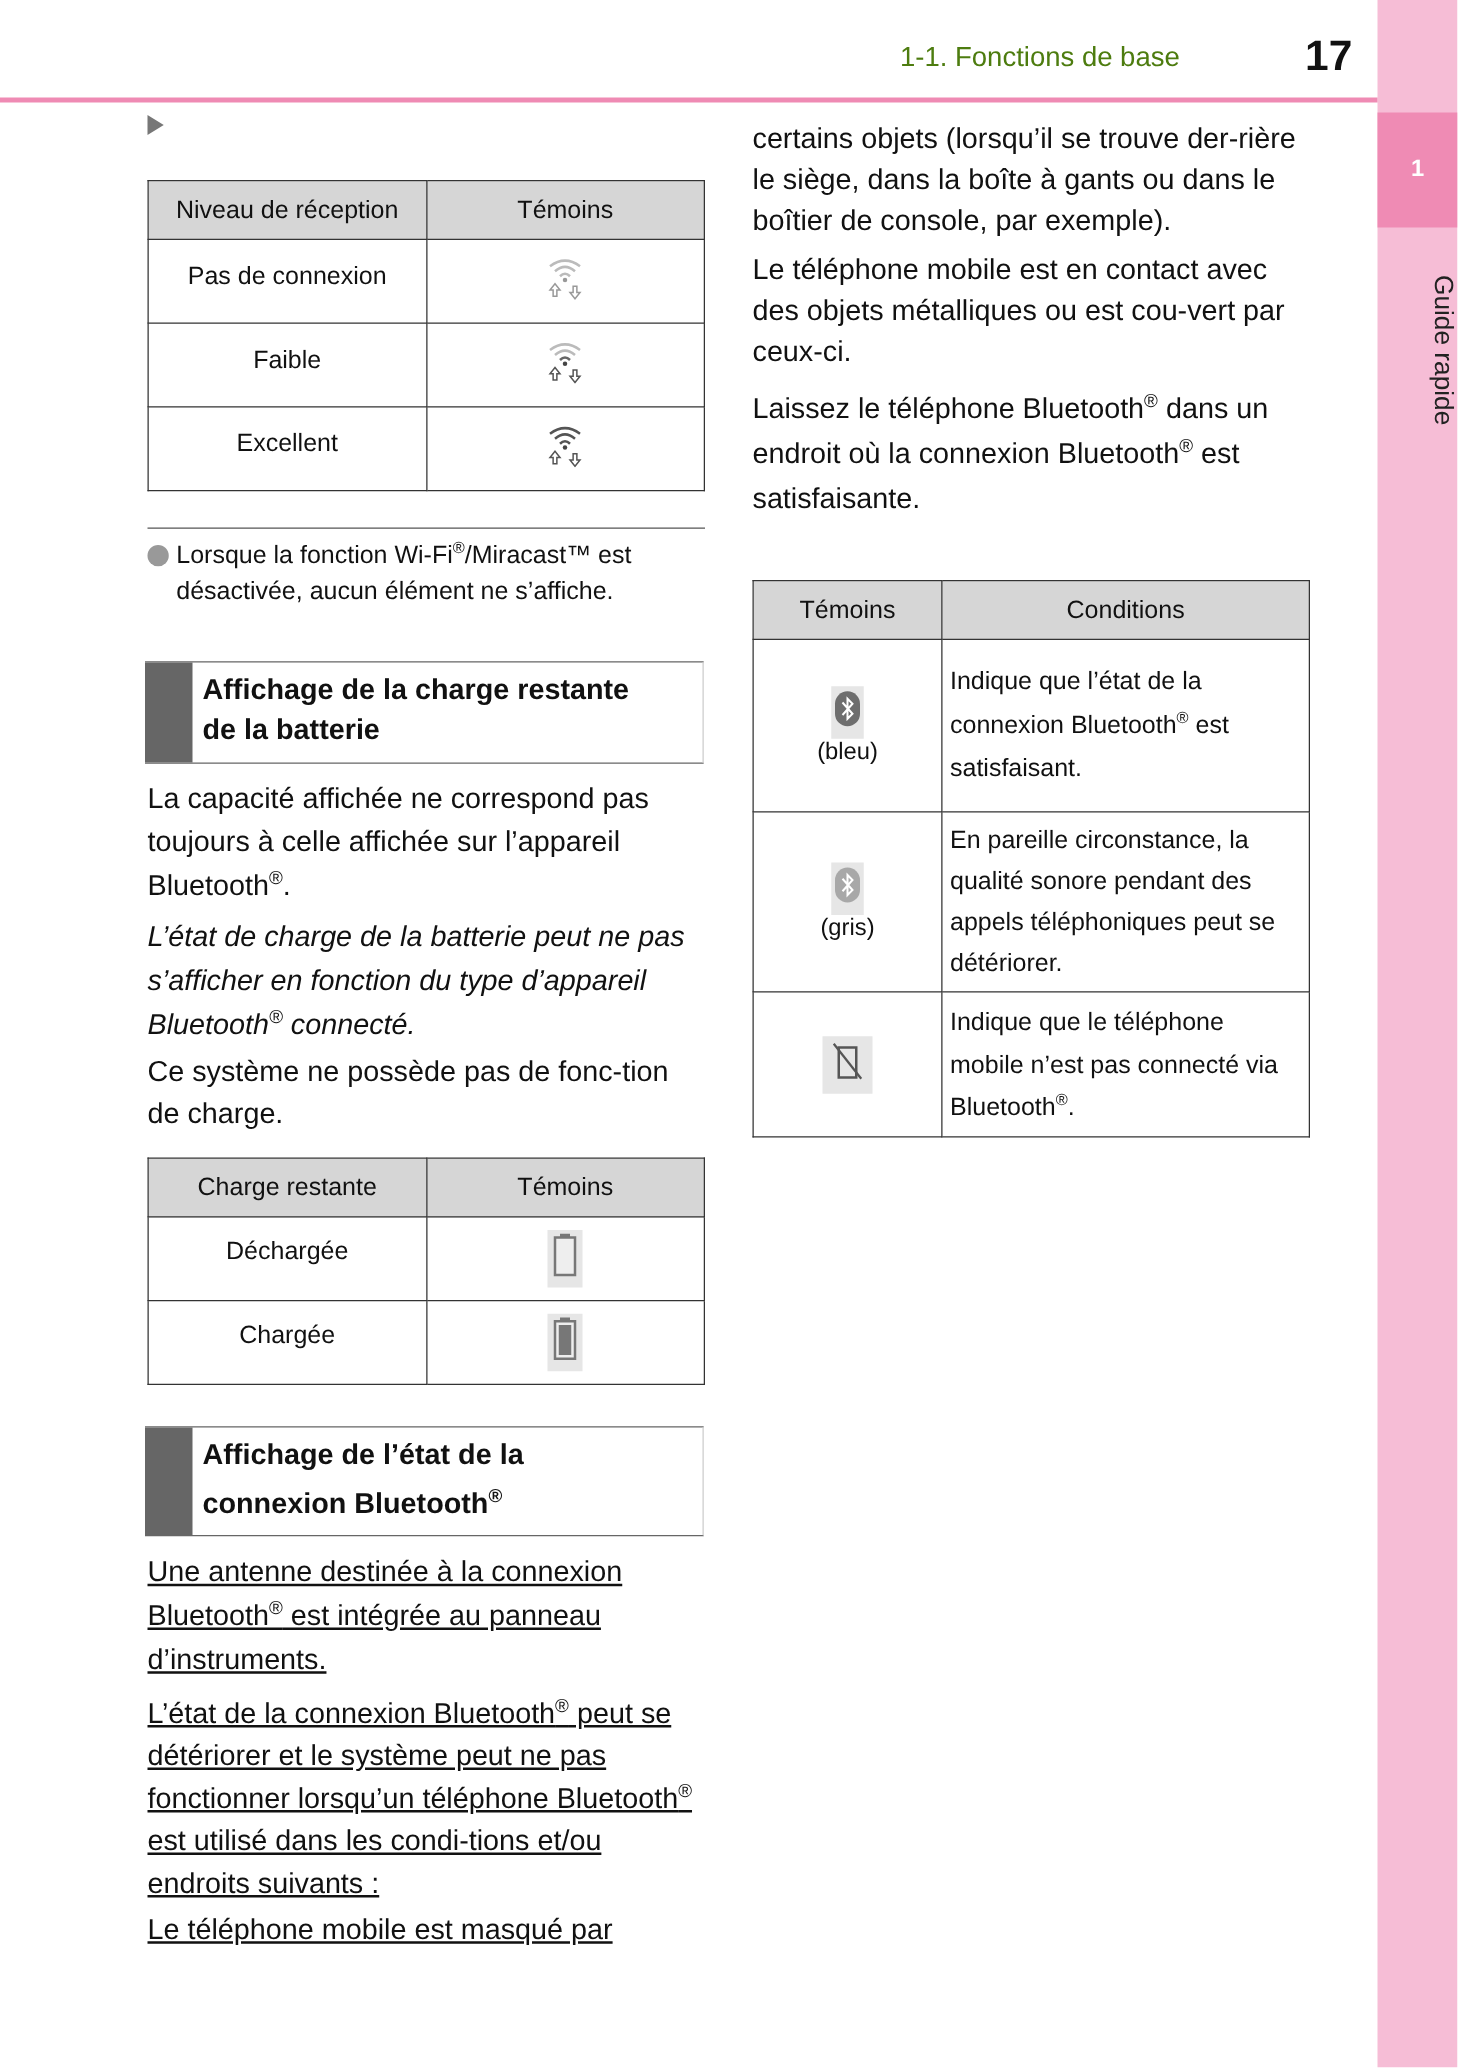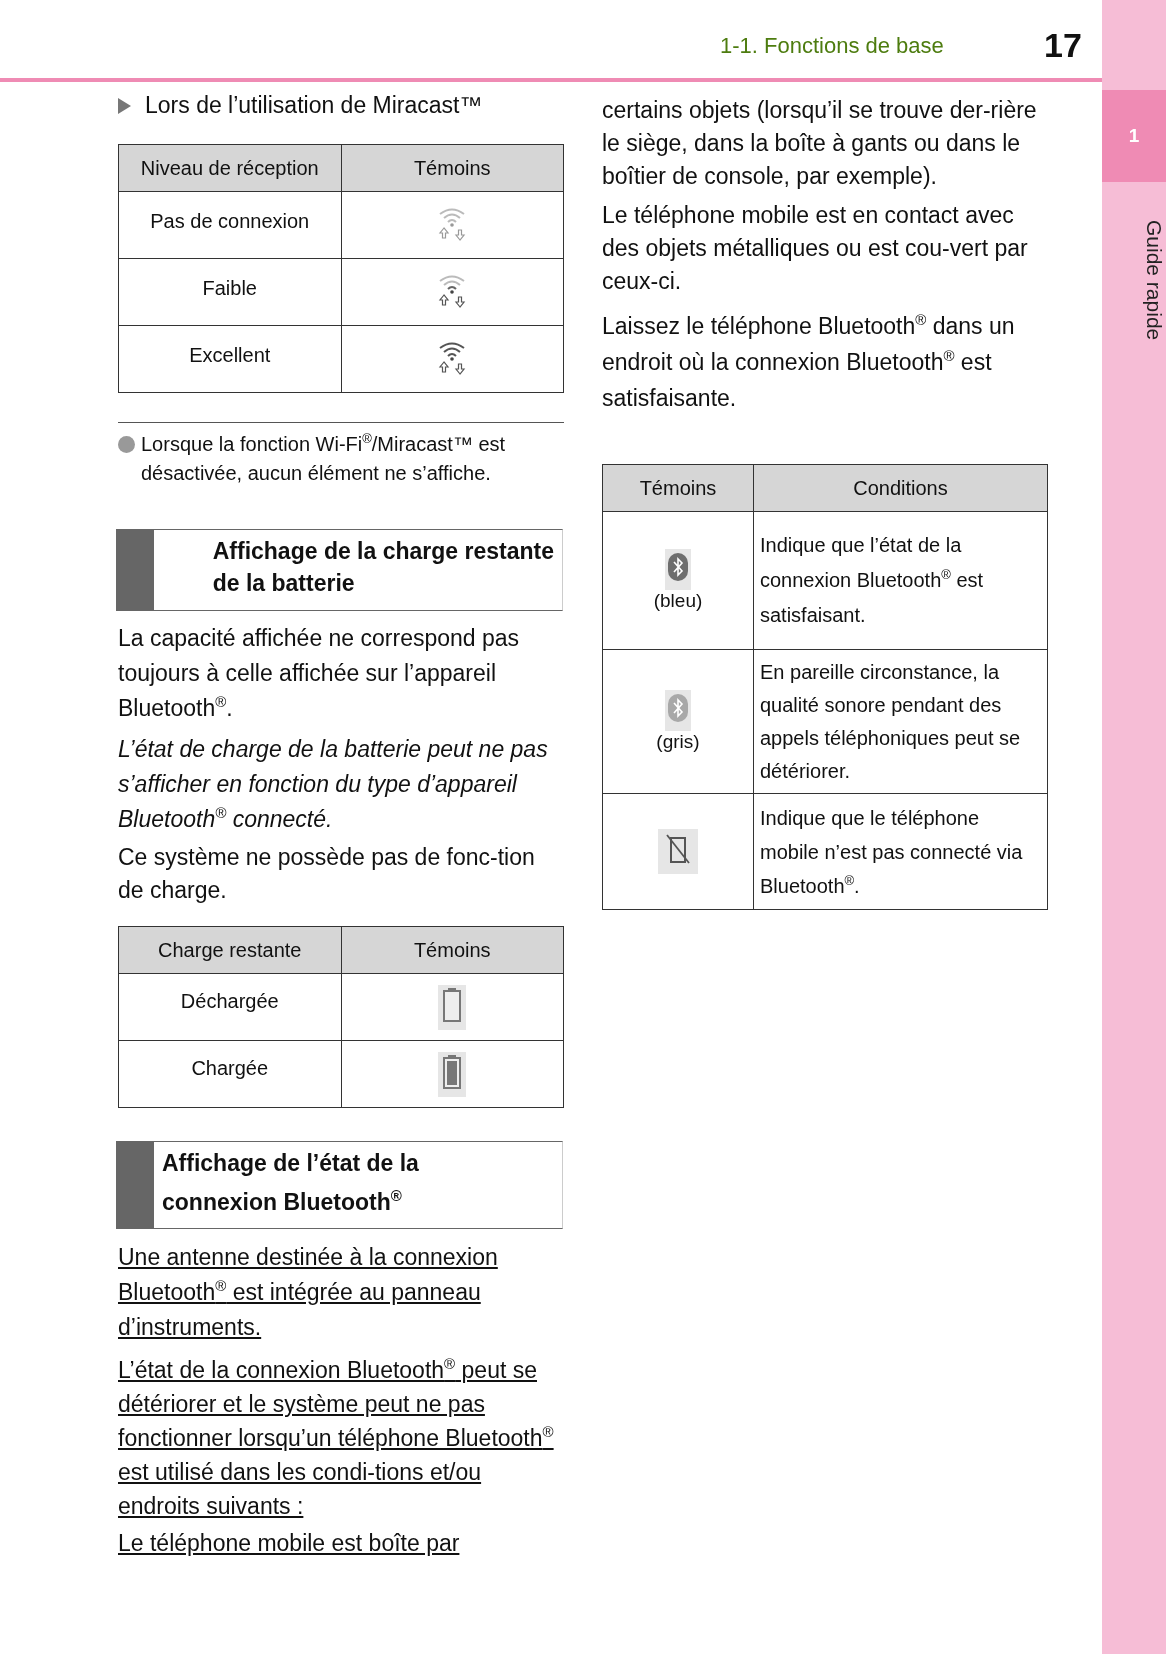--- a/index.html
+++ b/index.html
@@ -45,21 +45,20 @@
   </div>
 <div class="side-tab-label">Guide rapide</div>
 
 <div class="header-title">1-1. Fonctions de base</div>
 <div class="page-number">17</div>
 <div class="header-rule"></div>
 
 <div class="col col-left" style="top:92px;">
   <div style="display:flex; align-items:center; font-size:23px;">
     <span style="width:0;height:0;border-top:8px solid transparent;border-bottom:8px solid transparent;border-left:13px solid #777;margin-right:14px;"></span>
-    <span>Lors de l’utilisation de Miracast™</span>
   </div>
 </div>
 
 <div class="col col-left" style="top:144px;">
   <table class="tbl">
     <thead>
       <tr>
         <th style="width:50%;">Niveau de réception</th>
         <th>Témoins</th>
       </tr>
@@ -108,21 +107,21 @@
   </table>
 </div>
 
 <div class="col col-left" style="top:422px; border-top:1.5px solid #555;"></div>
 
 <div class="col col-left" style="top:430px; font-size:20px; line-height:29px; display:flex;">
   <span style="flex:none;width:17px;height:17px;border-radius:50%;background:#999;margin-top:6px;margin-right:6px;"></span>
   <span><span>Lorsque la fonction Wi-Fi</span><sup style="font-size:13px;line-height:0;">®</sup><span>/Miracast™ est désactivée, aucun élément ne s’affiche.</span></span>
 </div>
 
-<div class="section-box" style="left:116px; top:529px; width:446px; height:80px;justify-content:space-between;">
+<div class="section-box" style="left:116px; top:529px; width:446px; height:80px;">
   <div class="bar"></div>
   <div class="title" style="line-height:32px;padding-top:5px;">
     <div>Affichage de la charge restante</div>
     <div>de la batterie</div>
   </div>
 </div>
 
 <div class="col col-left" style="top:621px;">
   <p class="body-text" style="line-height:35px;"><span>La capacité affichée ne correspond pas toujours à celle affichée sur l’appareil Bluetooth</span><sup>®</sup><span>.</span></p>
   <p class="body-text" style="margin-top:6px;line-height:35px;font-style:italic;"><span>L’état de charge de la batterie peut ne pas s’afficher en fonction du type d’appareil Bluetooth</span><sup>®</sup><span> connecté.</span></p>
@@ -169,21 +168,21 @@
   <div class="bar"></div>
   <div class="title" style="line-height:39px;padding-top:2px;">
     <div>Affichage de l’état de la</div>
     <div><span>connexion Bluetooth</span><sup>®</sup></div>
   </div>
 </div>
 
 <div class="col col-left" style="top:1240px;text-decoration:underline;">
   <p class="body-text" style="line-height:35px;"><span>Une antenne destinée à la connexion Bluetooth</span><sup>®</sup><span> est intégrée au panneau d’instruments.</span></p>
   <p class="body-text" style="margin-top:8px;line-height:34px;"><span>L’état de la connexion Bluetooth</span><sup>®</sup><span> peut se détériorer et le système peut ne pas fonctionner lorsqu’un téléphone Bluetooth</span><sup>®</sup><span> est utilisé dans les condi-tions et/ou endroits suivants :</span></p>
-  <p class="body-text" style="margin-top:4px;">Le téléphone mobile est boîte par</p>
+  <p class="body-text" style="margin-top:4px;">Le téléphone mobile est masqué par</p>
 </div>
 
 <div class="col col-right" style="top:94px;">
   <p class="body-text">certains objets (lorsqu’il se trouve der-rière le siège, dans la boîte à gants ou dans le boîtier de console, par exemple).</p>
   <p class="body-text" style="margin-top:6px;">Le téléphone mobile est en contact avec des objets métalliques ou est cou-vert par ceux-ci.</p>
   <p class="body-text" style="margin-top:10px;line-height:36px;"><span>Laissez le téléphone Bluetooth</span><sup>®</sup><span> dans un endroit où la connexion Bluetooth</span><sup>®</sup><span> est satisfaisante.</span></p>
 </div>
 
 <div class="col" style="left:602px; top:464px; width:446px;">
   <table class="tbl">

